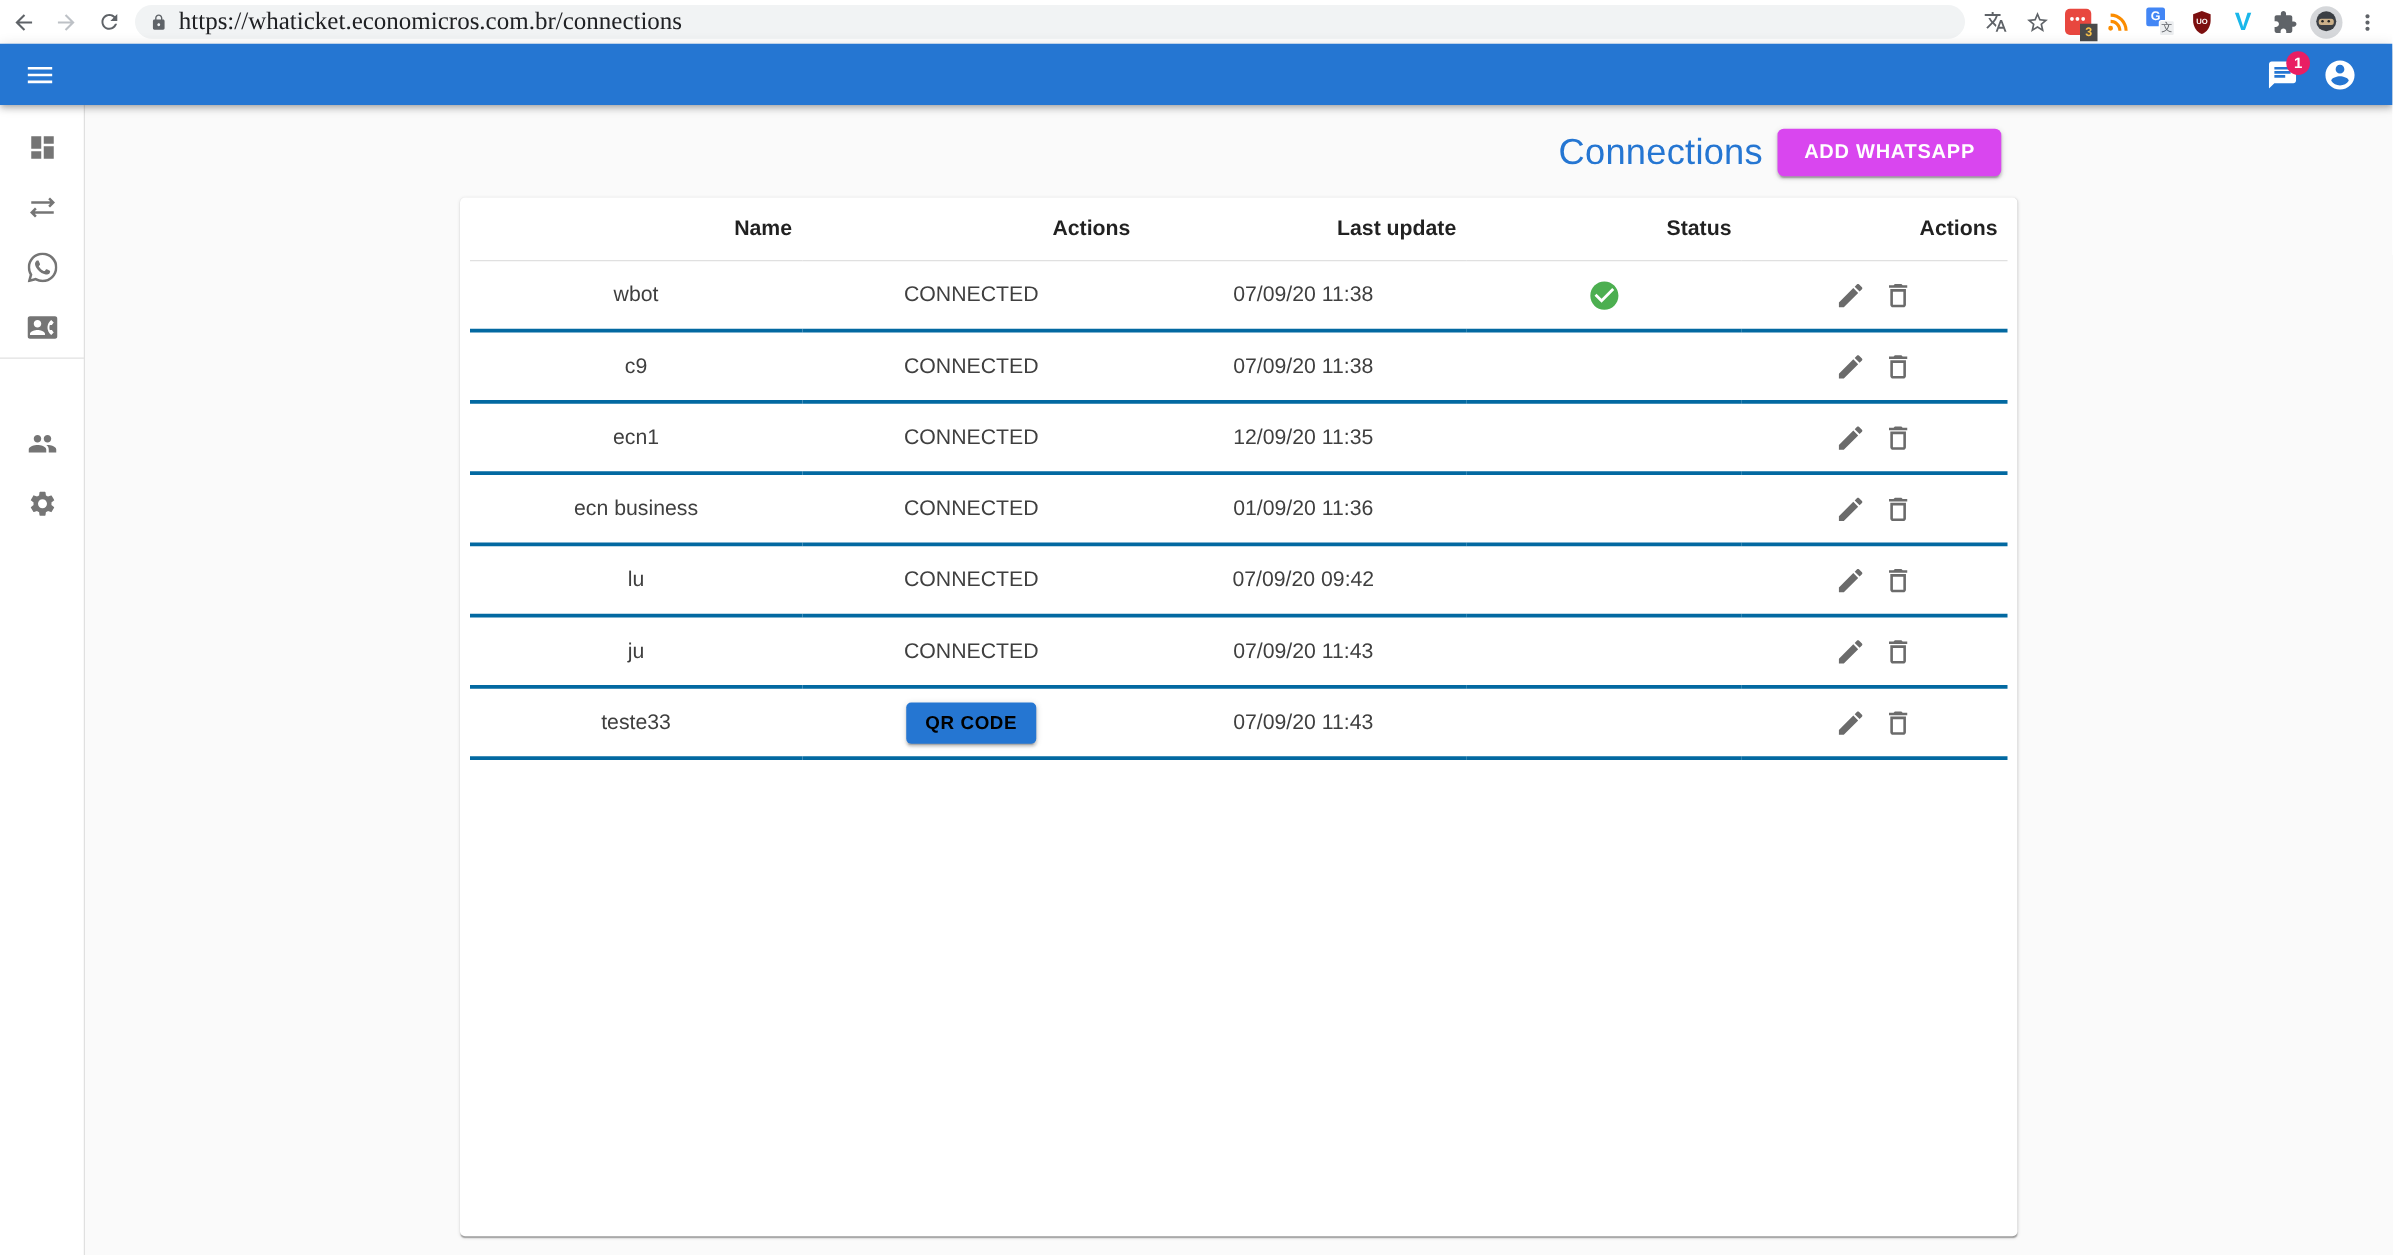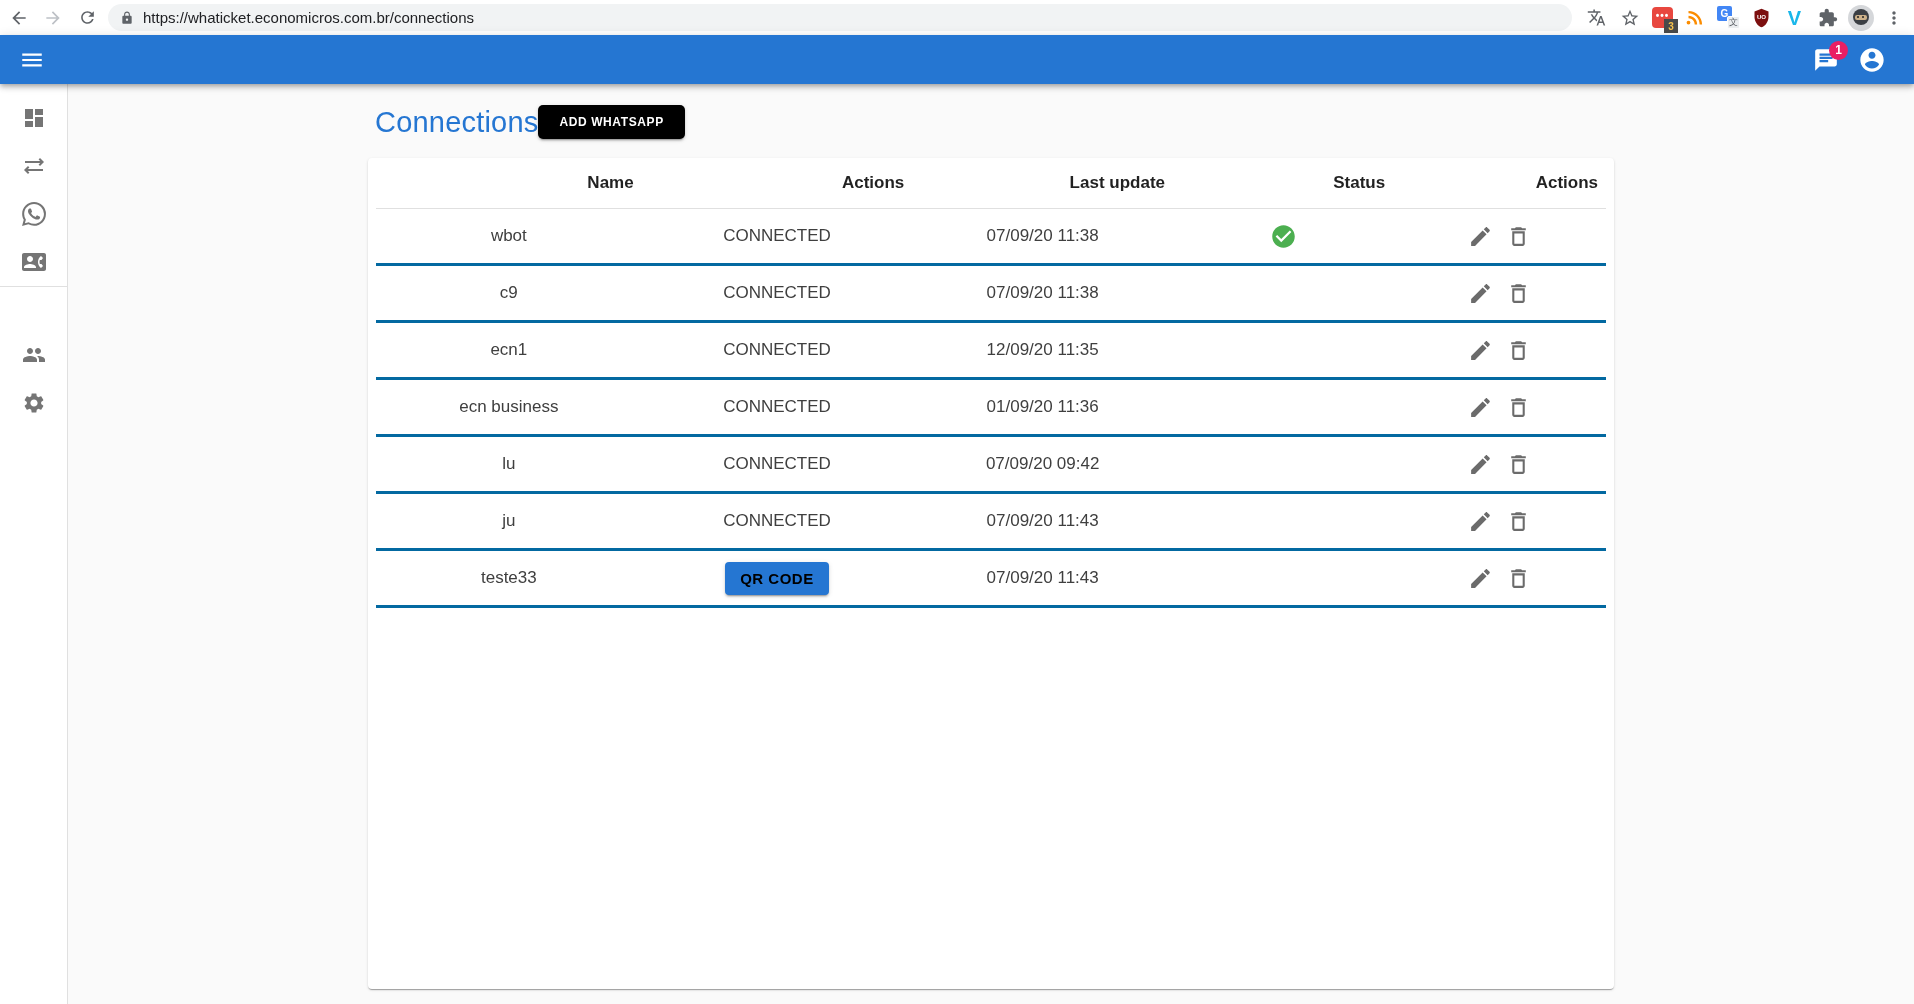--- a/index.html
+++ b/index.html
@@ -7,21 +7,21 @@
               font-family:"Liberation Sans", sans-serif; }
   .screen { width:1914px; height:1004px; display:flex; flex-direction:column; }
 
   
   .browser-toolbar { height:35px; background:#fff; display:flex; align-items:center;
                      padding:0 4px 0 2px; flex:0 0 auto; }
   .nav-btn { width:34px; height:32px; display:flex; align-items:center; justify-content:center;
              border:none; background:transparent; cursor:pointer; }
   .omnibox { flex:1; height:27px; margin:0 8px 0 4px; background:#f1f3f4; border-radius:14px;
              display:flex; align-items:center; padding:0 12px; gap:9px; min-width:0; }
-  .omnibox .url { font-size:15px; color:#202124; white-space:nowrap; overflow:hidden; }
+  .omnibox .url { font-size:20px; color:#202124; white-space:nowrap; overflow:hidden;font-family:Liberation Serif, serif; }
   .toolbar-right { display:flex; align-items:center; flex:0 0 auto; }
   .tb-item { width:33px; height:32px; display:flex; align-items:center; justify-content:center;
              position:relative; border:none; background:transparent; cursor:pointer; }
   .ext-red { width:21px; height:21px; background:#e8473f; border-radius:4px; position:relative;
              display:flex; align-items:center; justify-content:center; }
   .ext-red .dots { color:#fff; font-size:10px; font-weight:bold; letter-spacing:1px; line-height:10px; margin-top:-4px; }
   .ext-red .badge3 { position:absolute; right:-5px; bottom:-5px; width:14px; height:14px;
              background:#4a4a4a; color:#f8c24a; font-size:10px; font-weight:bold;
              display:flex; align-items:center; justify-content:center; }
   .gt-ext { width:23px; height:23px; position:relative; }
@@ -53,27 +53,27 @@
   .layout { flex:1; display:flex; min-height:0; }
   .sidebar { width:68px; background:#fff; border-right:1px solid rgba(0,0,0,0.12);
              display:flex; flex-direction:column; padding-top:10px; flex:0 0 auto; }
   .side-item { width:68px; height:48px; display:flex; align-items:center; justify-content:center;
                border:none; background:transparent; cursor:pointer; }
   .side-divider { height:1px; background:rgba(0,0,0,0.12); width:100%; }
   .side-gap { height:44px; }
 
   .main { flex:1; background:#fafafa; overflow:hidden; }
   .container { width:1246px; margin:0 auto; padding-top:18px; }
-  .main-header { height:40px; display:flex; align-items:center; justify-content:flex-start;
+  .main-header { height:40px; display:flex; align-items:center; justify-content:flex-end;
                  padding:0 13px 0 7px; }
   .page-title { font-size:29px; font-weight:400; color:#2576d2; letter-spacing:0.2px; }
-  .add-btn { background:#000000; color:#fff; border:none; border-radius:5px; cursor:pointer;
-             font-family:"Liberation Sans", sans-serif; font-size:12px; font-weight:bold;
+  .add-btn { background:#d946ef; color:#fff; border:none; border-radius:5px; cursor:pointer;
+             font-family:"Liberation Sans", sans-serif; font-size:16px; font-weight:bold;
              letter-spacing:0.6px; padding:10px 21px;
-             box-shadow:0 3px 1px -2px rgba(0,0,0,.2), 0 2px 2px 0 rgba(0,0,0,.14), 0 1px 5px 0 rgba(0,0,0,.12); }
+             box-shadow:0 3px 1px -2px rgba(0,0,0,.2), 0 2px 2px 0 rgba(0,0,0,.14), 0 1px 5px 0 rgba(0,0,0,.12);margin-left:12px; }
 
   .card { margin-top:16px; height:831px; background:#fff; border-radius:4px; padding:0 8px;
           box-shadow:0 1px 3px rgba(0,0,0,0.12), 0 1px 1px rgba(0,0,0,0.14), 0 2px 1px -1px rgba(0,0,0,0.2); }
 
   table { width:100%; border-collapse:collapse; }
   th { font-size:17px; font-weight:bold; color:rgba(0,0,0,0.87); text-align:right;
        padding:15px 8px; border-bottom:1px solid #e0e0e0; }
   td { font-size:17px; font-weight:400; color:#3f3f3f; text-align:center;
        padding:10px 8px; border-bottom:3px solid #0369a1; height:43px; }
   col.c-name { width:21.6%; } col.c-status { width:22%; } col.c-update { width:21.2%; }

